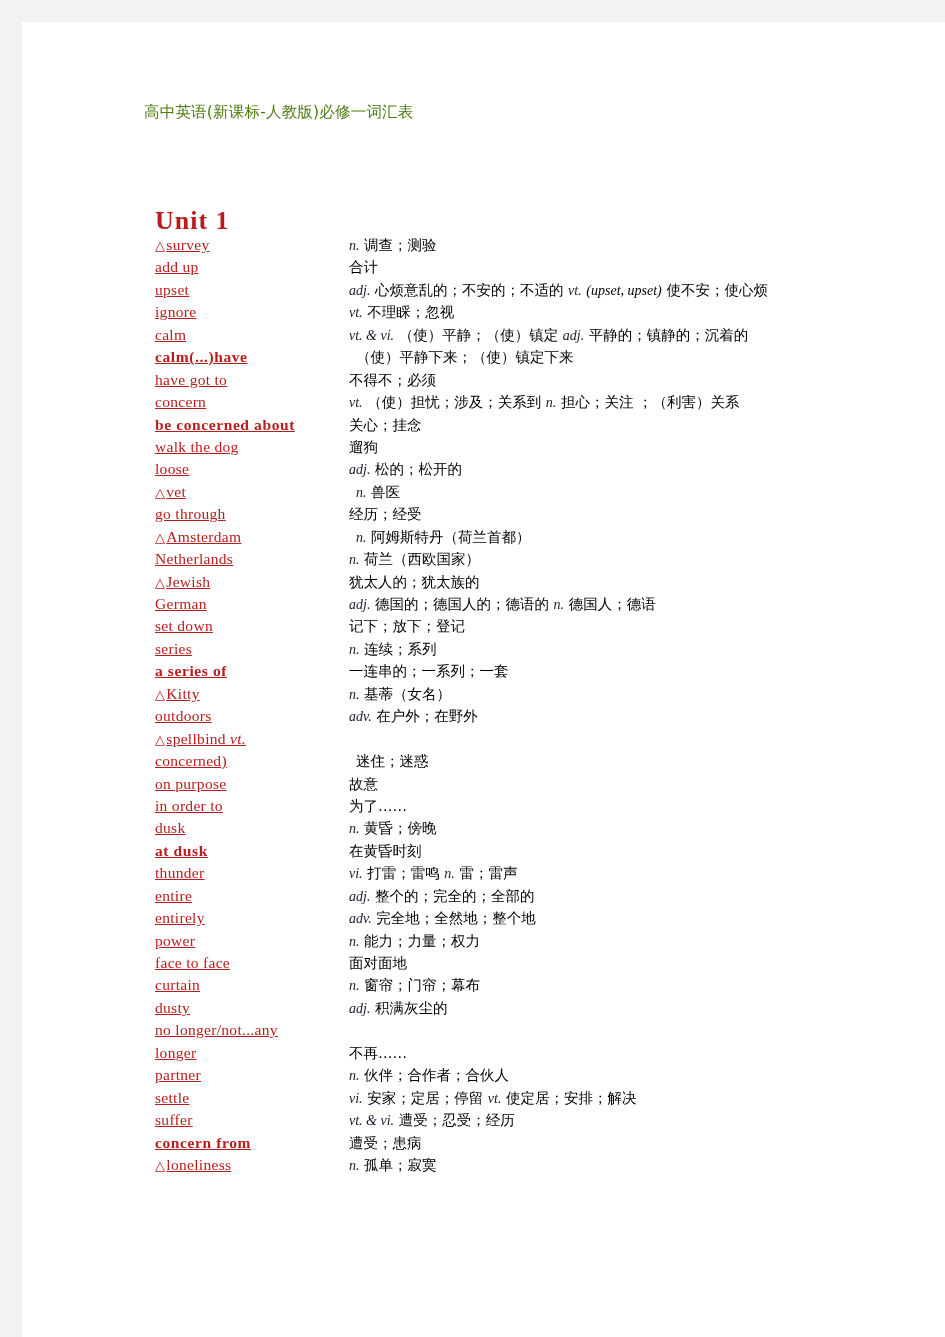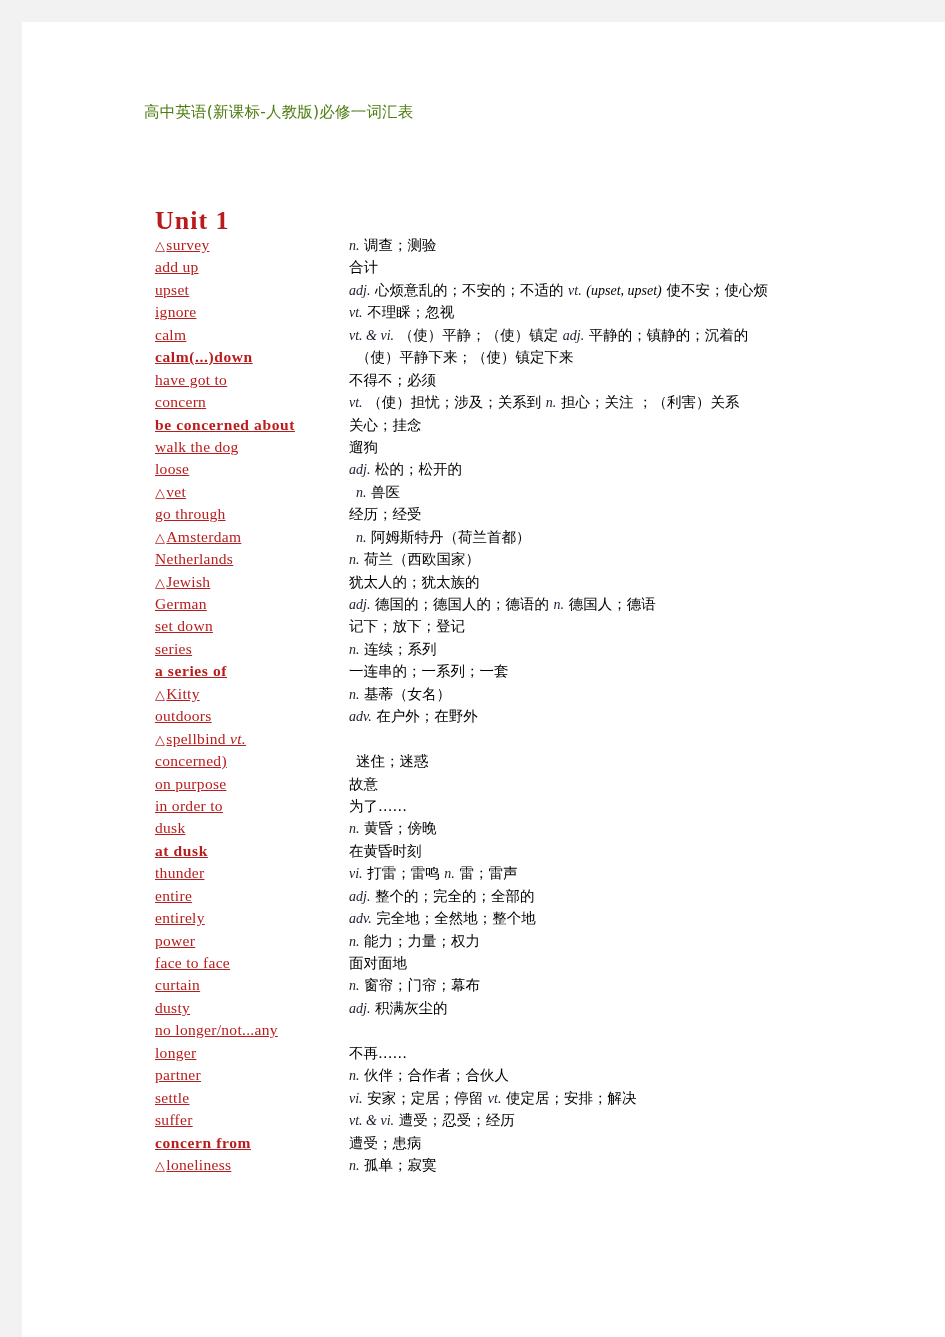--- a/index.html
+++ b/index.html
@@ -127,21 +127,21 @@
       </div>
       <div class="row">
         <div class="word"><span>ignore</span></div>
         <div class="def"><span class="pos">vt.</span> <span class="cn">不理睬；忽视</span></div>
       </div>
       <div class="row">
         <div class="word"><span>calm</span></div>
         <div class="def"><span class="pos">vt. &amp; vi.</span> <span class="cn">（使）平静；（使）镇定</span> <span class="pos">adj.</span> <span class="cn">平静的；镇静的；沉着的</span></div>
       </div>
       <div class="row">
-        <div class="word bold"><span>calm(...)down</span></div>
+        <div class="word bold"><span>calm(...)have</span></div>
         <div class="def indent"><span class="cn">（使）平静下来；（使）镇定下来</span></div>
       </div>
       <div class="row">
         <div class="word"><span>have got to</span></div>
         <div class="def"><span class="cn">不得不；必须</span></div>
       </div>
       <div class="row">
         <div class="word"><span>concern</span></div>
         <div class="def"><span class="pos">vt.</span> <span class="cn">（使）担忧；涉及；关系到</span> <span class="pos">n.</span> <span class="cn">担心；关注 ；（利害）关系</span></div>
       </div>

